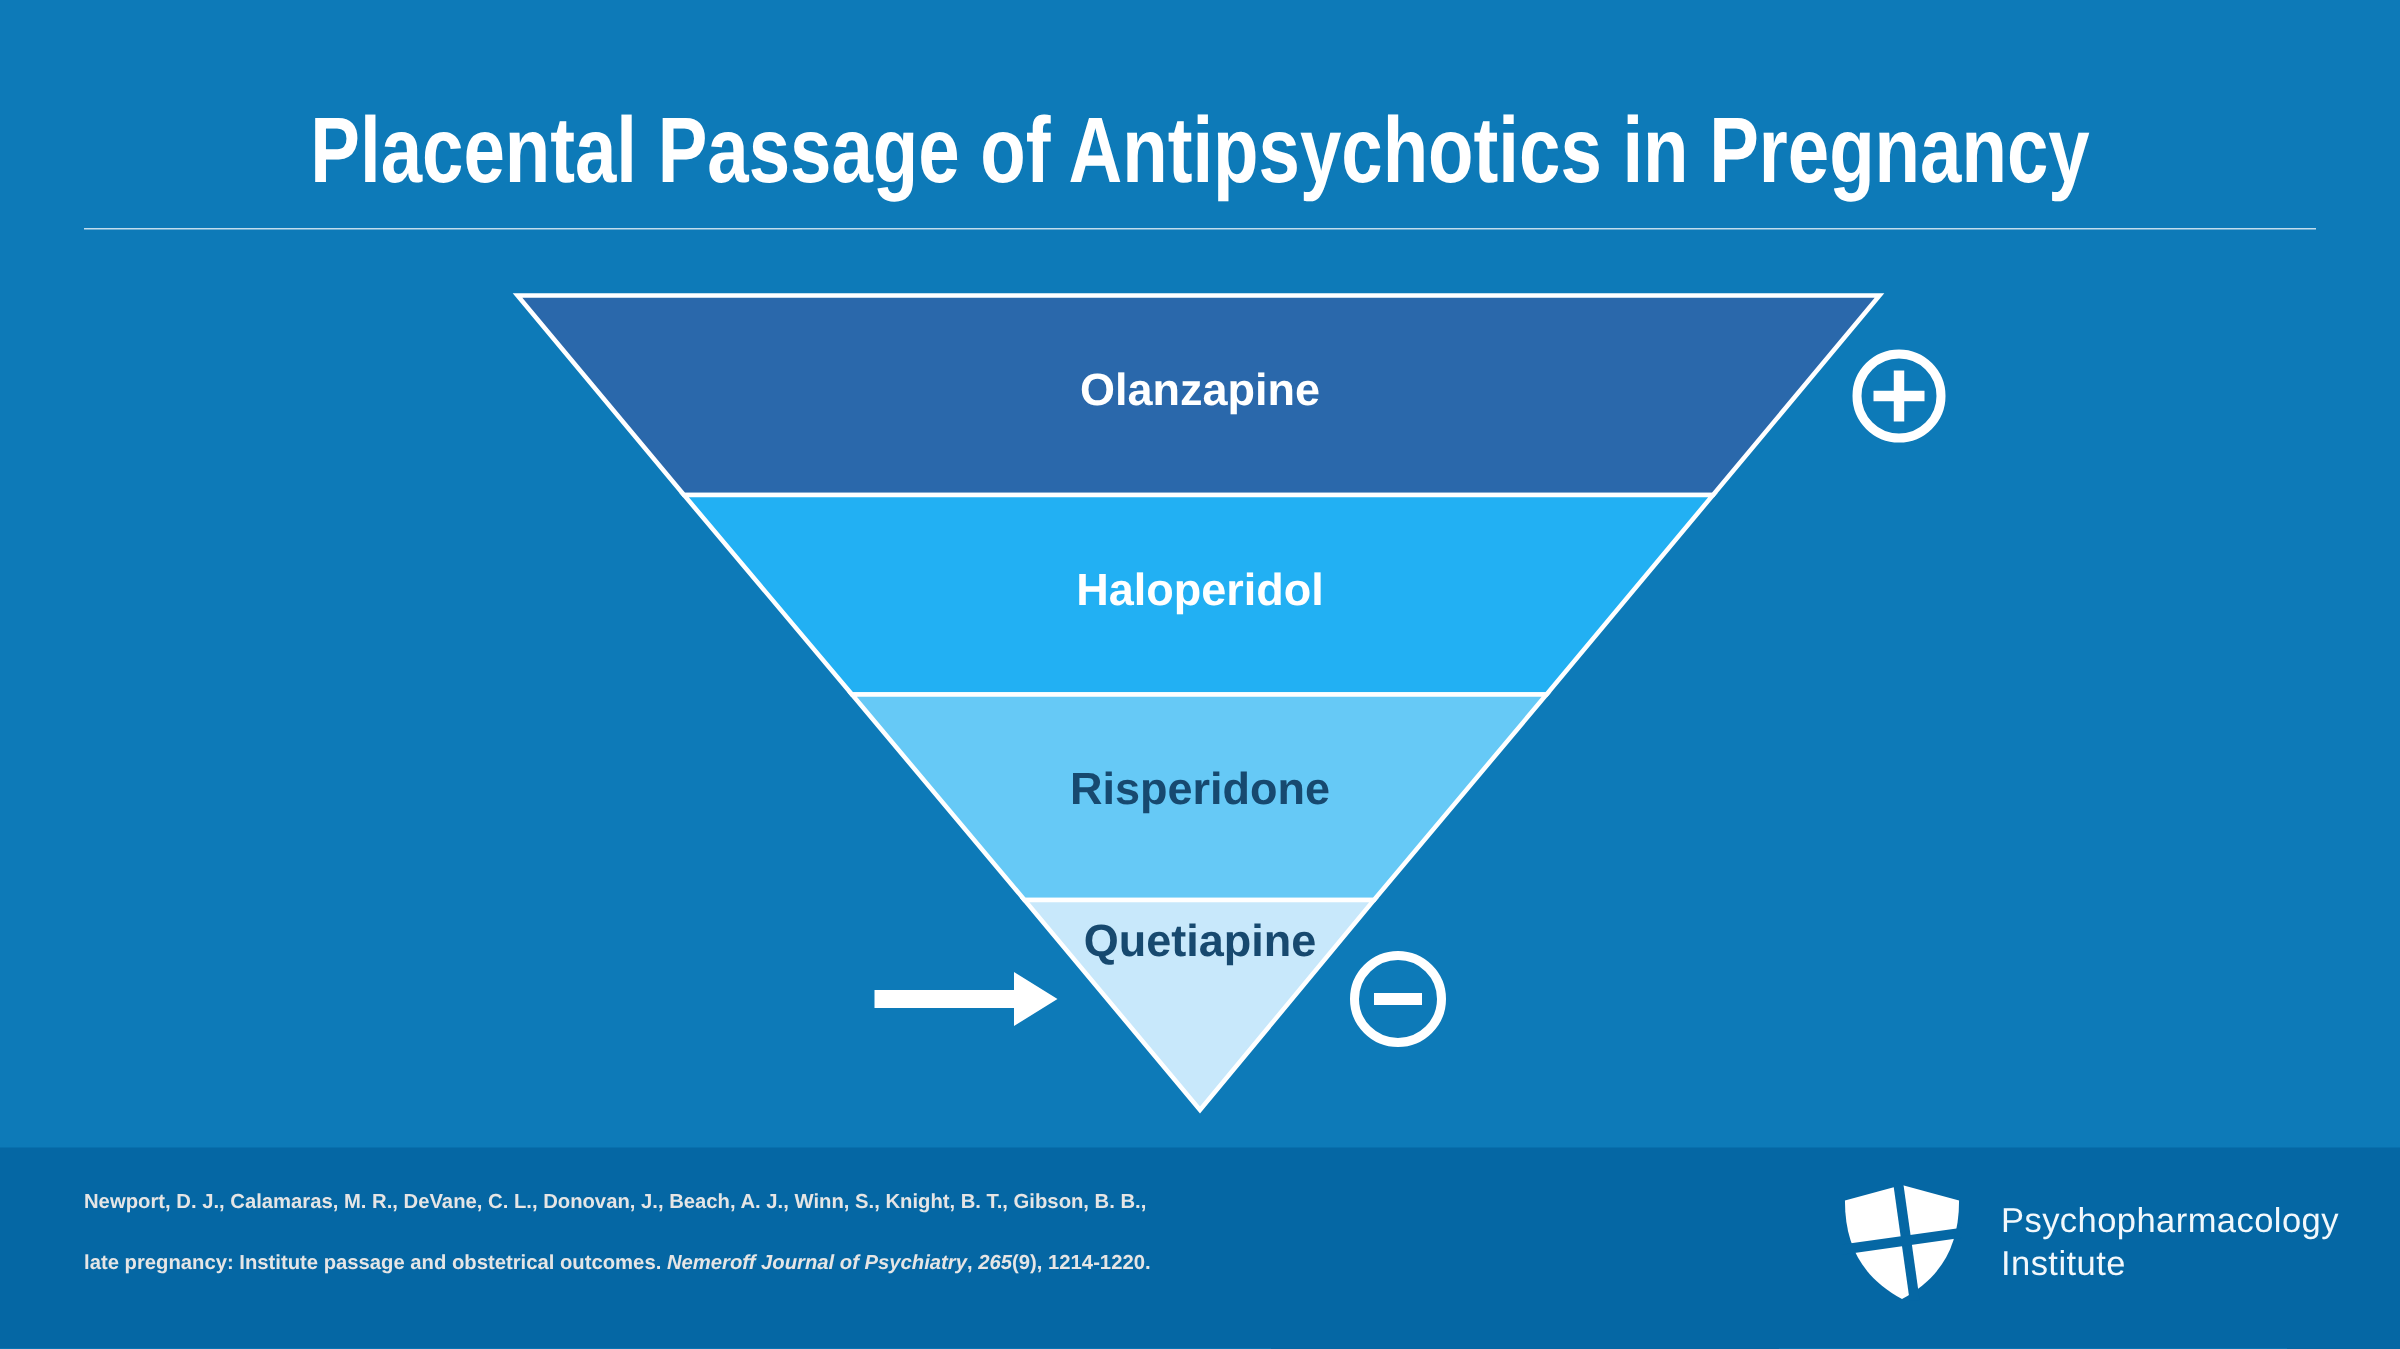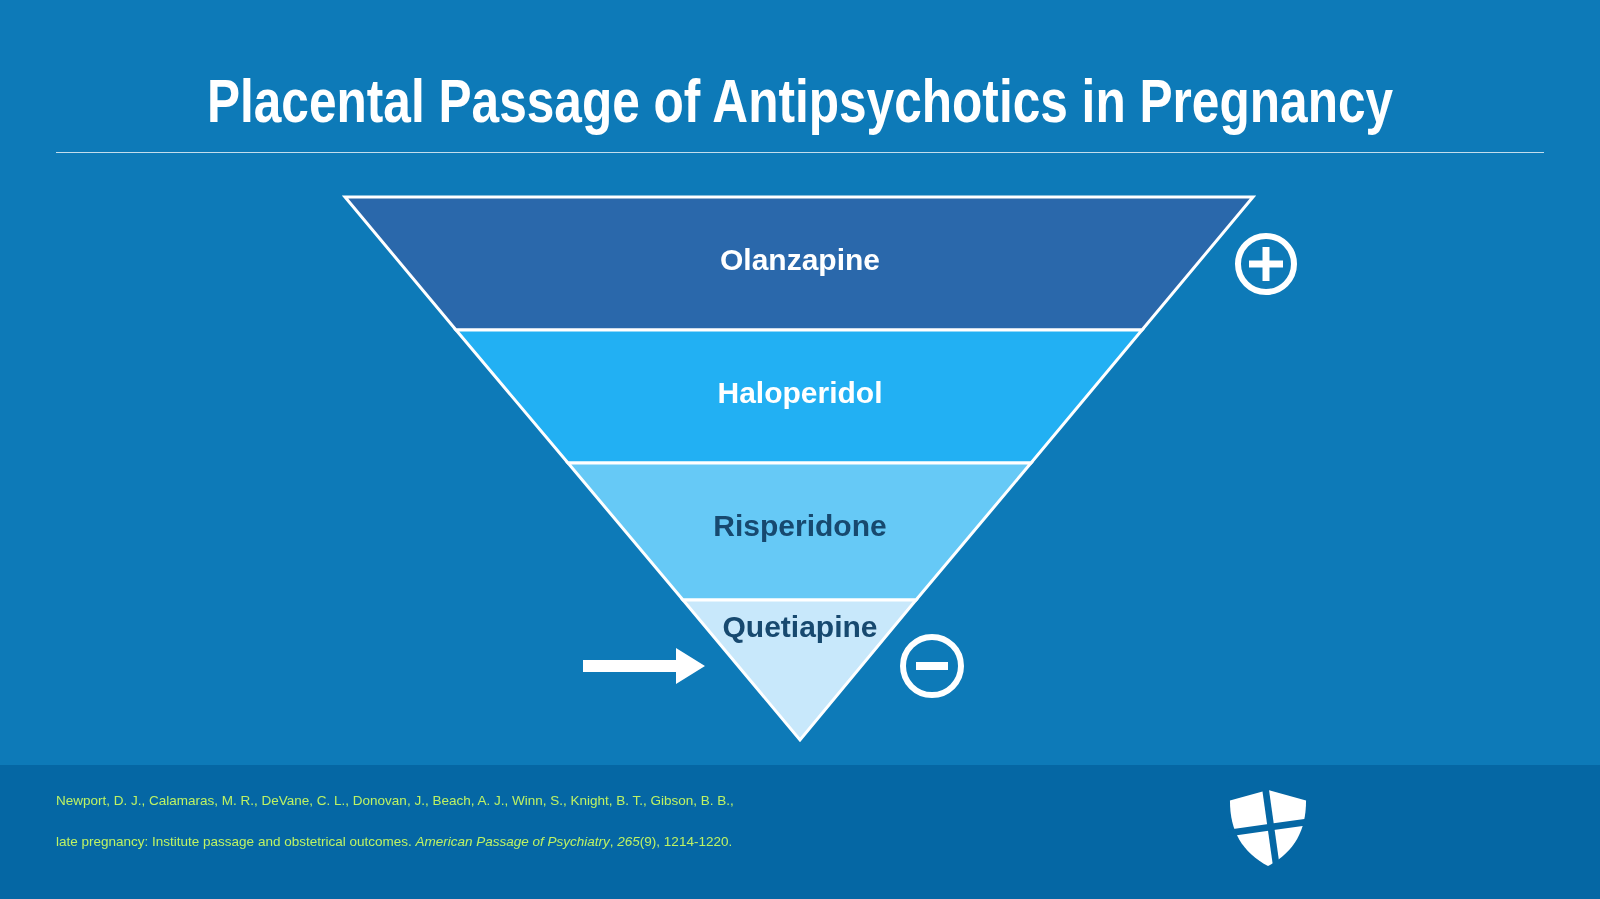--- a/index.html
+++ b/index.html
@@ -47,24 +47,24 @@
 
   
   .footer {
     position:absolute;
     left:0; right:0; top:765px; bottom:0;
     background:#0567a4;
   }
   .citation {
     position:absolute;
     left:56px; top:26px;
-    color:#bef264;
+    color:#e5e5e5;
     font-size:13.5px;
     line-height:20.5px;
-    font-weight:normal;
+    font-weight:bold;
   }
   .citation i { font-style:italic; }
 
   .brand {
     position:absolute;
     left:1228px; top:24px;
     display:flex;
     align-items:center;
   }
   .brand-shield { width:80px; height:78px; display:block; }
@@ -111,27 +111,31 @@
       <line x1="916" y1="666" x2="948" y2="666" stroke="#ffffff" stroke-width="8"></line>
     </g>
 
     <polygon points="583,660 676,660 676,648 705,666 676,684 676,672 583,672" fill="#ffffff"></polygon>
   </svg>
 
   <div class="footer">
     <p class="citation">
       <span>Newport, D. J., Calamaras, M. R., DeVane, C. L., Donovan, J., Beach, A. J., Winn, S., Knight, B. T., Gibson, B. B.,</span><br>
       <br>
-      <span>late pregnancy: Institute passage and obstetrical outcomes. </span><i>American Passage of Psychiatry</i><span>, </span><i>265</i><span>(9), 1214-1220.</span>
+      <span>late pregnancy: Institute passage and obstetrical outcomes. </span><i>Nemeroff Journal of Psychiatry</i><span>, </span><i>265</i><span>(9), 1214-1220.</span>
     </p>
 
     <div class="brand">
       <svg class="brand-shield" viewBox="0 0 84 82">
         <path d="M42,1 L82,12 C82,45 69,66 42,81 C15,66 2,45 2,12 Z" fill="#ffffff"></path>
         <g transform="rotate(-8 45 40)" stroke="#0567a4" stroke-width="7">
           <line x1="45" y1="-8" x2="45" y2="90"></line>
           <line x1="-8" y1="40" x2="92" y2="40"></line>
         </g>
       </svg>
+      <div class="brand-text">
+        <div>Psychopharmacology</div>
+        <div>Institute</div>
+      </div>
     </div>
   </div>
 
 </div>
 
 </body></html>

